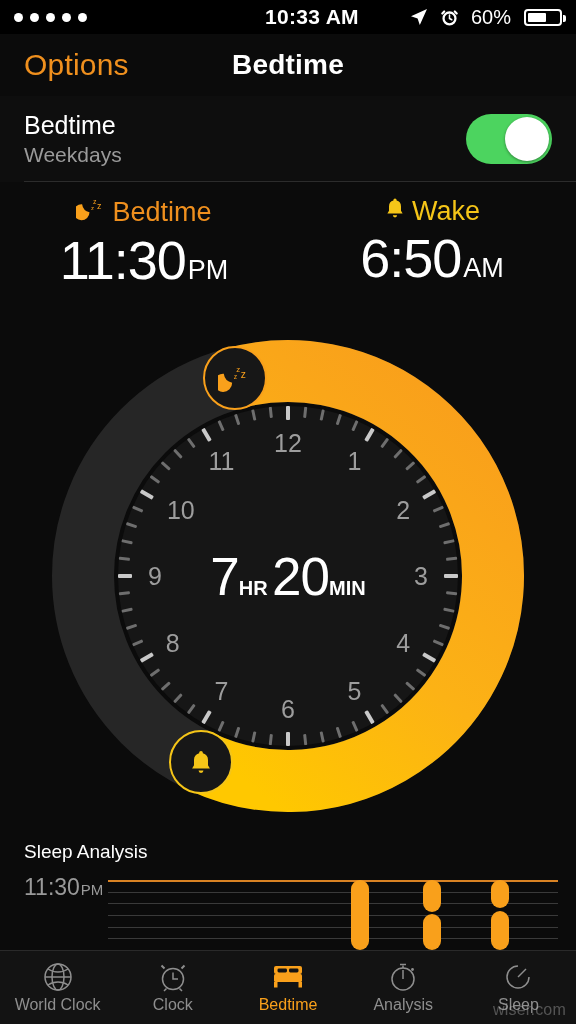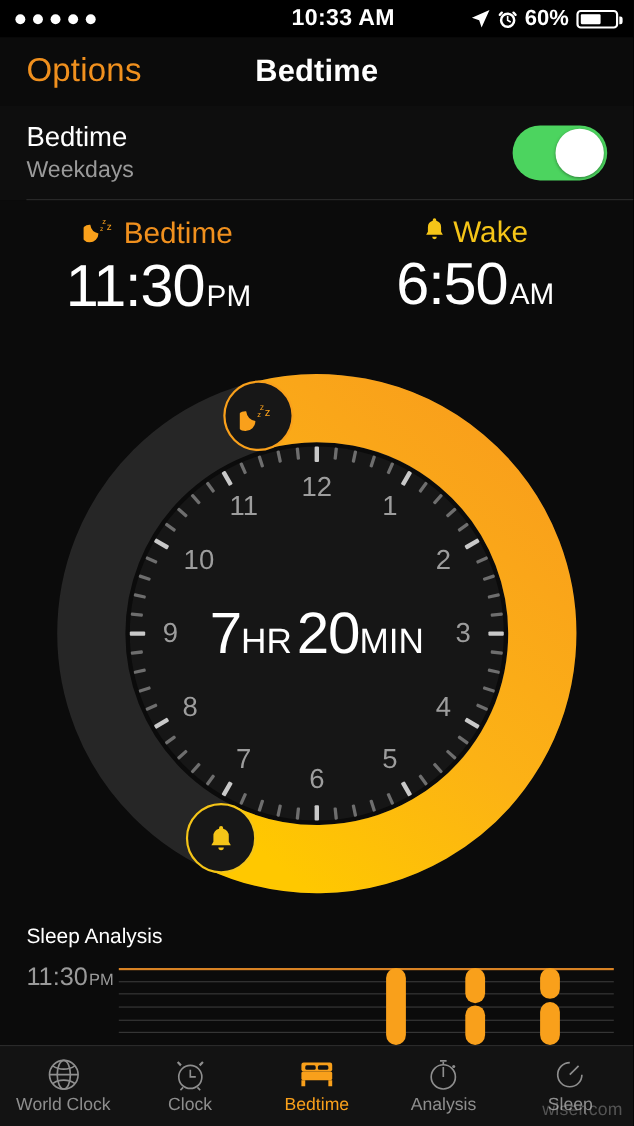--- a/index.html
+++ b/index.html
@@ -21,21 +21,21 @@
     position:absolute; top:0; left:0; width:576px; height:34px;
     display:flex; align-items:center; justify-content:space-between;
     padding:0 14px;
     background:#000;
     color:#fff;
   }
   .sb-left{ display:flex; align-items:center; gap:7px; }
   .dot{ width:9px; height:9px; border-radius:50%; background:#fff; display:block; }
   .sb-center{ position:absolute; left:0; right:0; text-align:center;
               font-size:21px; font-weight:bold; letter-spacing:.3px; pointer-events:none;padding-left:48px;}
-  .sb-right{ display:flex; align-items:center; gap:7px; font-size:20px; font-weight:bold; z-index:2;}
+  .sb-right{ display:flex; align-items:center; gap:13px; font-size:20px; font-weight:normal; z-index:2;}
   .sb-right svg{ display:block; }
   .battery{ width:38px; height:17px; border:2px solid #fff; border-radius:4px;
             position:relative; display:flex; align-items:center; padding:2px; }
   .battery::after{ content:""; position:absolute; right:-6px; top:4px;
                    width:3px; height:7px; background:#fff; border-radius:0 2px 2px 0; }
   .battery-fill{ height:100%; background:#fff; border-radius:1px; }
 
   
   #navbar{
     position:absolute; top:34px; left:0; width:576px; height:62px;
@@ -106,21 +106,21 @@
   .hour-num{
     position:absolute; color:#9d9d9d; font-size:25px;
     transform:translate(-50%,-50%);
   }
   #center-duration{
     position:absolute; left:0; right:0; top:50%;
     transform:translateY(-50%);
     text-align:center; color:#fff; white-space:nowrap;
   }
   #center-duration .big{ font-size:53px; font-weight:300; letter-spacing:-1px; }
-  #center-duration .small{ font-size:32px; font-weight:400; letter-spacing:0; }
+  #center-duration .small{ font-size:20px; font-weight:700; letter-spacing:0; }
 
   .handle{
     position:absolute; width:64px; height:64px; border-radius:50%;
     background:#171717; display:flex; align-items:center; justify-content:center;
     transform:translate(-50%,-50%); cursor:pointer;
   }
   #handle-bedtime{ border:2px solid #f9a01b; }
   #handle-wake{ border:2px solid #f5c518; }
 
   

